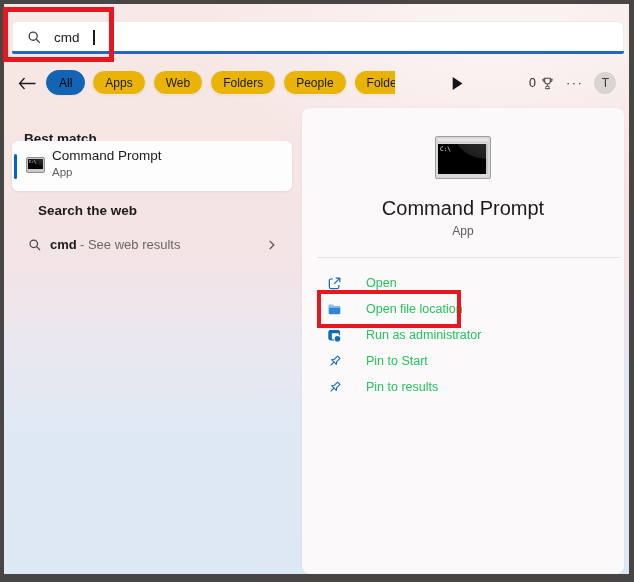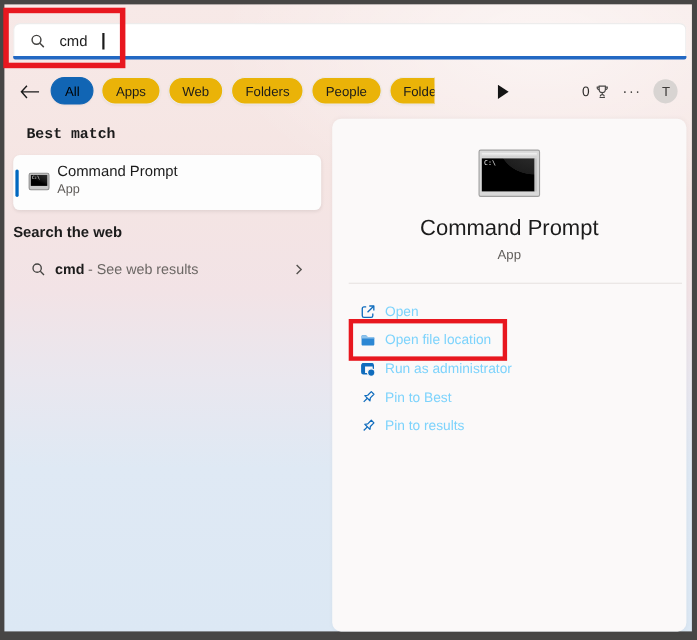--- a/index.html
+++ b/index.html
@@ -80,21 +80,21 @@
     border:1px solid #9f9f9f;border-radius:2px;padding:2px;box-sizing:border-box;}
   .cmd-icon-lg .bar{height:4px;background:linear-gradient(#f2f2f2,#cccccc);margin-bottom:1px;}
   .cmd-icon-lg .term{height:30px;background:radial-gradient(ellipse 120% 160% at 100% -40%, #333 0%, #1d1d1d 55%, #000 56%);
     position:relative;border-right:2px solid #c4c4c4;}
   .cmd-icon-lg .term::before{content:"C:\\";position:absolute;left:2px;top:1px;font-size:6px;color:#e8e8e8;
     font-family:"DejaVu Sans Mono",monospace;}
   .app-title{position:absolute;left:302px;top:197px;width:322px;text-align:center;font-size:20px;color:#1c1c1c;}
   .app-sub{position:absolute;left:302px;top:224px;width:322px;text-align:center;font-size:12px;color:#605d5a;}
   .divider{position:absolute;left:317px;top:257px;width:303px;height:1px;background:#e7e3e1;}
   .actions{position:absolute;left:316px;top:270px;width:290px;}
-  .action-row{height:26px;display:flex;align-items:center;gap:8px;padding-left:10px;font-size:12.5px;color:#7dd3fc;}
+  .action-row{height:26px;display:flex;align-items:center;gap:24px;padding-left:10px;font-size:12.5px;color:#22c55e;}
   .action-row .ic{width:16px;height:16px;flex:0 0 16px;display:flex;align-items:center;justify-content:center;}
   svg{display:block;}
 </style>
 </head>
 <body>
 
 <div class="screen"></div>
 
 <div class="search-bar">
   <span>
@@ -134,30 +134,30 @@
         <path d="M5 3.4H3.1a2 2 0 0 0 2.1 2.5M11 3.4h1.9a2 2 0 0 1-2.1 2.5"></path>
         <path d="M8 8.6v1.7"></path>
         <path d="M6.1 12.6a1.9 1.9 0 0 1 3.8 0"></path>
         <path d="M5.4 13.5h5.2"></path>
       </svg>
   </span>
   <span class="more-dots">···</span>
   <span class="avatar">T</span>
 </div>
 
-<div class="sect-header" style="left:24px;top:115px;font-family:Liberation Mono, monospace;">Best match</div>
+<div class="sect-header" style="left:24px;top:131px;">Best match</div>
 
 <div class="bm-card">
   <span class="accent-bar"></span>
   <span class="cmd-icon-sm"><span class="bar"></span><span class="term" style="display:block;"></span></span>
   <span class="bm-title">Command Prompt</span>
   <span class="bm-sub">App</span>
 </div>
 
-<div class="sect-header" style="left:12px;top:203px;">Search the web</div>
+<div class="sect-header" style="left:38px;top:203px;">Search the web</div>
 
 <div class="web-row">
   <span class="mag">
     <svg width="14" height="14" viewBox="0 0 16 16">
         <circle cx="6.6" cy="6.6" r="4.3" fill="none" stroke="#454442" stroke-width="1.4"></circle>
         <path d="M9.9 9.9l3.8 3.8" stroke="#454442" stroke-width="1.4"></path>
       </svg>
   </span>
   <span class="q">cmd</span>
   <span class="sfx">- See web results</span>
@@ -210,21 +210,21 @@
   </div>
   <div class="action-row">
     <span class="ic">
       <svg width="15" height="15" viewBox="0 0 16 16" fill="none" stroke="#0f6cbd" stroke-width="1.2">
           <g transform="rotate(45 8 8)">
             <path d="M6.2 1.6h3.6v4.9l1.7 2.3H4.5l1.7-2.3z" stroke-linejoin="round"></path>
             <path d="M8 8.8v5"></path>
           </g>
         </svg>
     </span>
-    <span>Pin to Best</span>
+    <span>Pin to Start</span>
   </div>
   <div class="action-row">
     <span class="ic">
       <svg width="15" height="15" viewBox="0 0 16 16" fill="none" stroke="#0f6cbd" stroke-width="1.2">
           <g transform="rotate(45 8 8)">
             <path d="M6.2 1.6h3.6v4.9l1.7 2.3H4.5l1.7-2.3z" stroke-linejoin="round"></path>
             <path d="M8 8.8v5"></path>
           </g>
         </svg>
     </span>

